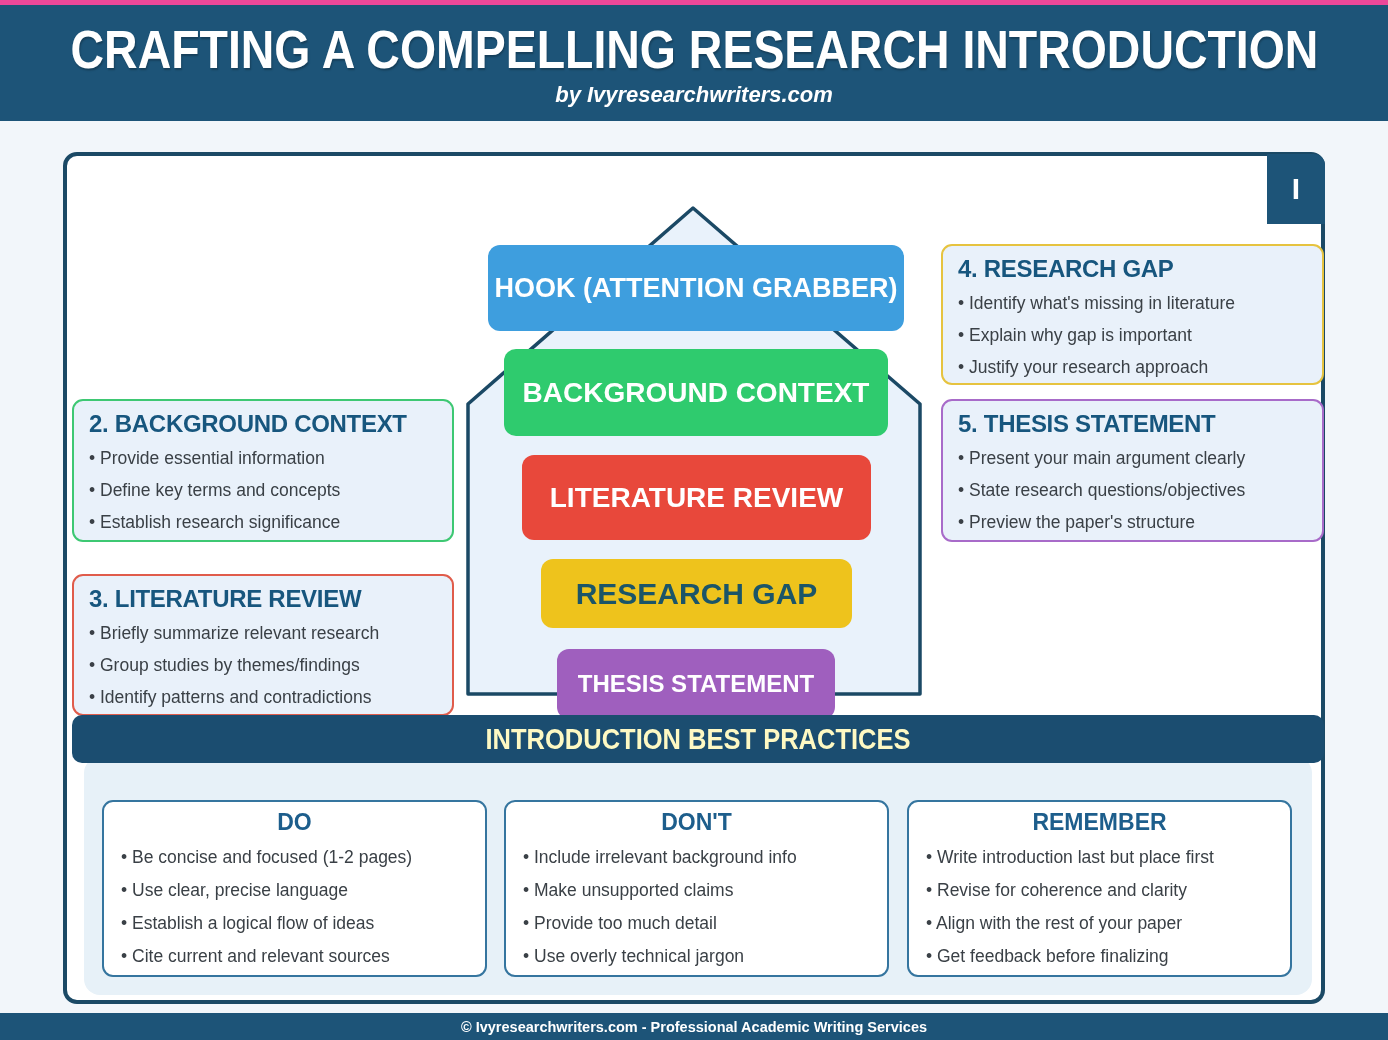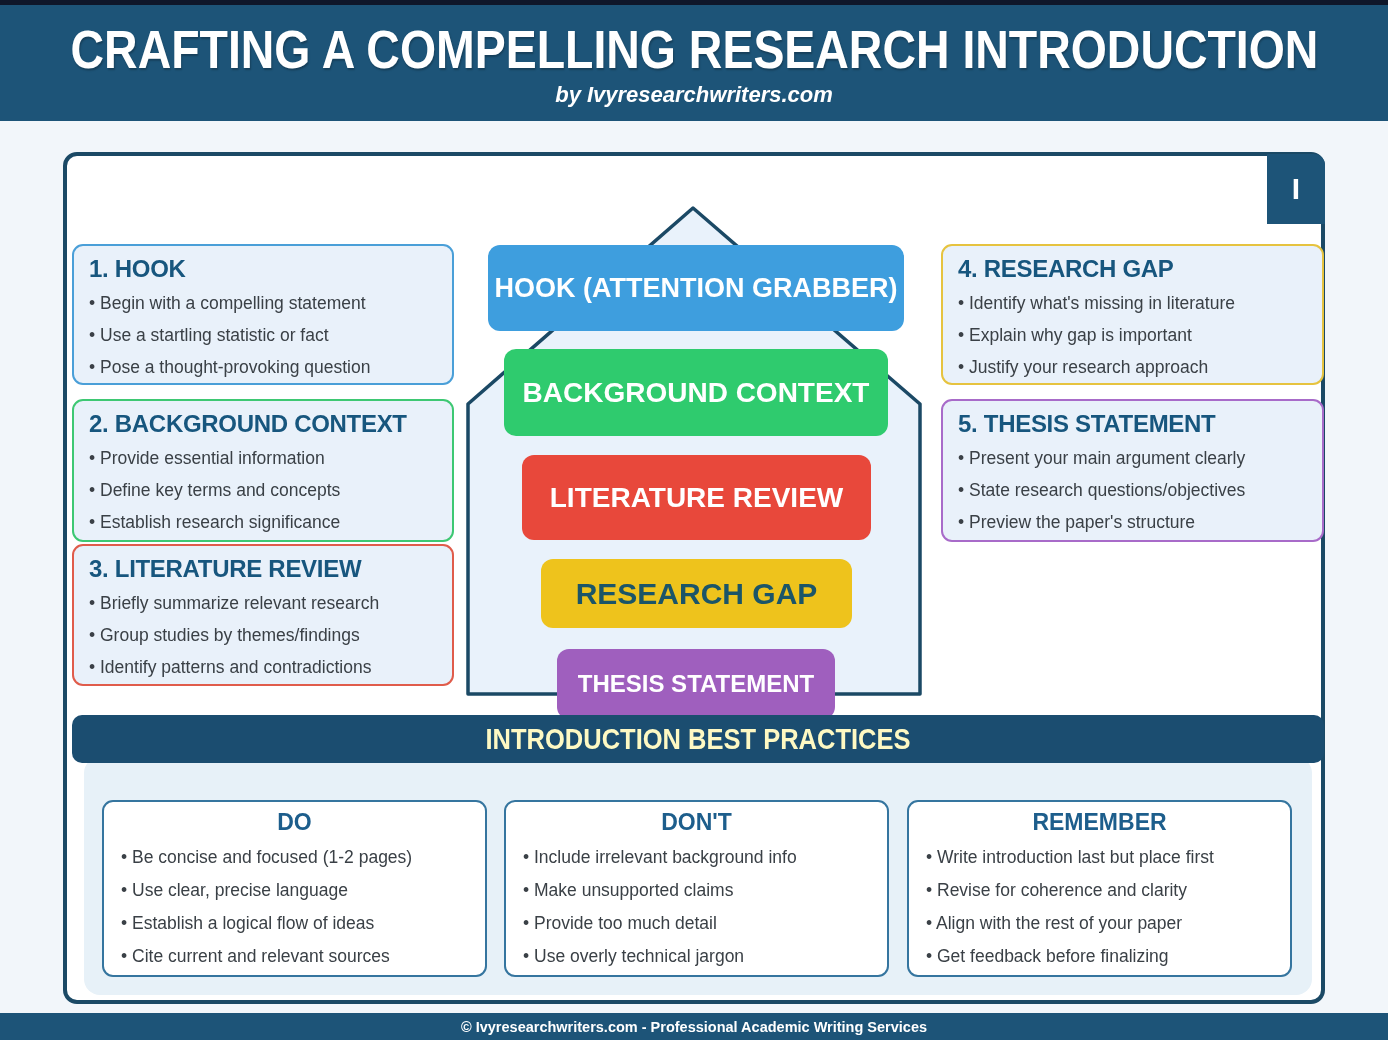--- a/index.html
+++ b/index.html
@@ -9,21 +9,21 @@
     font-family:"Liberation Sans", sans-serif;
     overflow:hidden;
   }
   .stage{position:relative;width:1388px;height:1040px;}
 
   
   .header{
     position:absolute;left:0;top:0;width:1388px;height:116px;
     background:#1d5478;color:#fff;
     display:flex;flex-direction:column;align-items:center;justify-content:center;
-    border-top:5px solid #0f172a;
+    border-top:5px solid #ec4899;
   }
   .header .title{
     font-size:54px;font-weight:bold;letter-spacing:0px;white-space:nowrap;
     transform:scaleX(0.86);transform-origin:center;
     text-shadow:1px 2px 2px rgba(0,0,0,0.25);
   }
   .header .subtitle{
     font-size:22px;font-style:italic;font-weight:bold;margin-top:2px;
   }
 
@@ -59,21 +59,21 @@
     position:absolute;width:382px;height:141px;
     background:#e9f1fa;border-radius:11px;border:2px solid;
     box-sizing:border-box;padding:9px 15px 0 15px;overflow:hidden;
   }
   .side-box .sb-title{color:#17567e;font-size:24px;font-weight:bold;margin-bottom:4px;letter-spacing:-0.3px;}
   .bullets{list-style:none;margin:0;padding:0;}
   .bullets li{color:#3a4046;font-size:17.5px;margin-top:10px;line-height:1.25;}
   .bullets li::before{content:"• ";}
   .sb-1{left:5px;  top:88px; border-color:#4a9fd8;}
   .sb-2{left:5px;  top:243px;border-color:#3ec873;height:143px;}
-  .sb-3{left:5px;  top:388px;border-color:#e05c4b;height:142px;}
+  .sb-3{left:5px;  top:418px;border-color:#e05c4b;height:142px;}
   .sb-4{left:874px;top:88px; border-color:#e6c33f;width:383px;}
   .sb-5{left:874px;top:243px;border-color:#a86bc9;width:383px;height:143px;}
 
   
   .bp-banner{
     position:absolute;left:5px;top:559px;width:1252px;height:48px;
     background:#1b4d70;border-radius:10px;
     display:flex;align-items:center;justify-content:center;
     color:#fef9c3;font-weight:bold;font-size:30px;white-space:nowrap;
   }
@@ -129,28 +129,20 @@
     <div class="pyr pyr-2">
       <span>LITERATURE REVIEW</span>
     </div>
     <div class="pyr pyr-3">
       <span>RESEARCH GAP</span>
     </div>
     <div class="pyr pyr-4">
       <span>THESIS STATEMENT</span>
     </div>
 
-    <div class="side-box sb-1">
-      <div class="sb-title">1. HOOK</div>
-      <ul class="bullets">
-        <li>Begin with a compelling statement</li>
-        <li>Use a startling statistic or fact</li>
-        <li>Pose a thought-provoking question</li>
-      </ul>
-    </div>
     <div class="side-box sb-2">
       <div class="sb-title">2. BACKGROUND CONTEXT</div>
       <ul class="bullets">
         <li>Provide essential information</li>
         <li>Define key terms and concepts</li>
         <li>Establish research significance</li>
       </ul>
     </div>
     <div class="side-box sb-3">
       <div class="sb-title">3. LITERATURE REVIEW</div>

